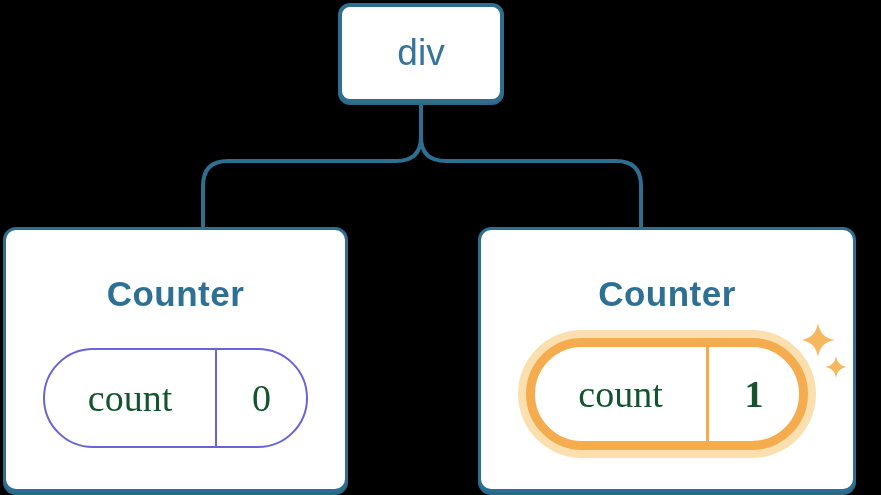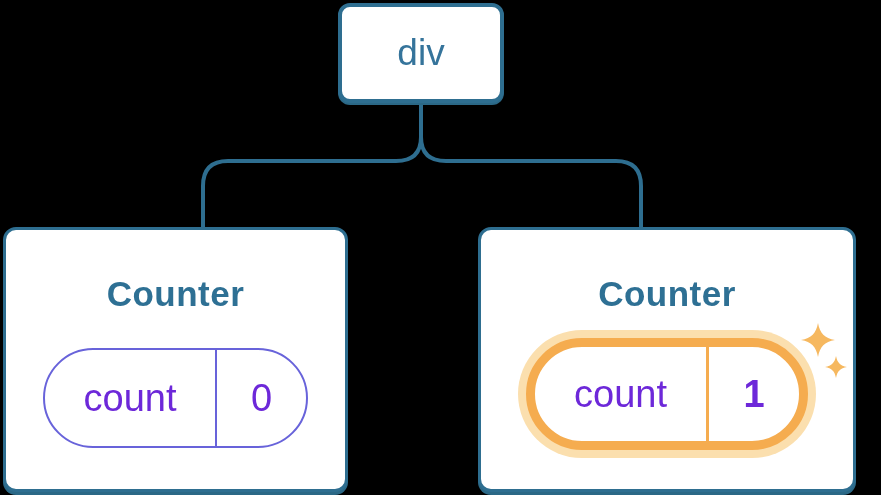--- a/index.html
+++ b/index.html
@@ -43,21 +43,21 @@
     letter-spacing: 0.5px;
   }
 
   
   .pill {
     position: absolute; display: flex; box-sizing: border-box;
     background: #ffffff;
   }
   .pill .seg {
     display: flex; align-items: center; justify-content: center;
-    color: #6d28d9; font-size: 38px;
+    color: #14532d; font-size: 38px; font-family: Liberation Serif, serif;
   }
   .pill.plain {
     left: 37px; top: 118px; width: 265px; height: 100px;
     border: 2px solid #6863da; border-radius: 50px;
   }
   .pill.plain .key { flex: 1; border-right: 2px solid #6863da; }
   .pill.plain .val { width: 89px; }
 
   .pill.hl {
     left: 45px; top: 108px; width: 282px; height: 112px;

